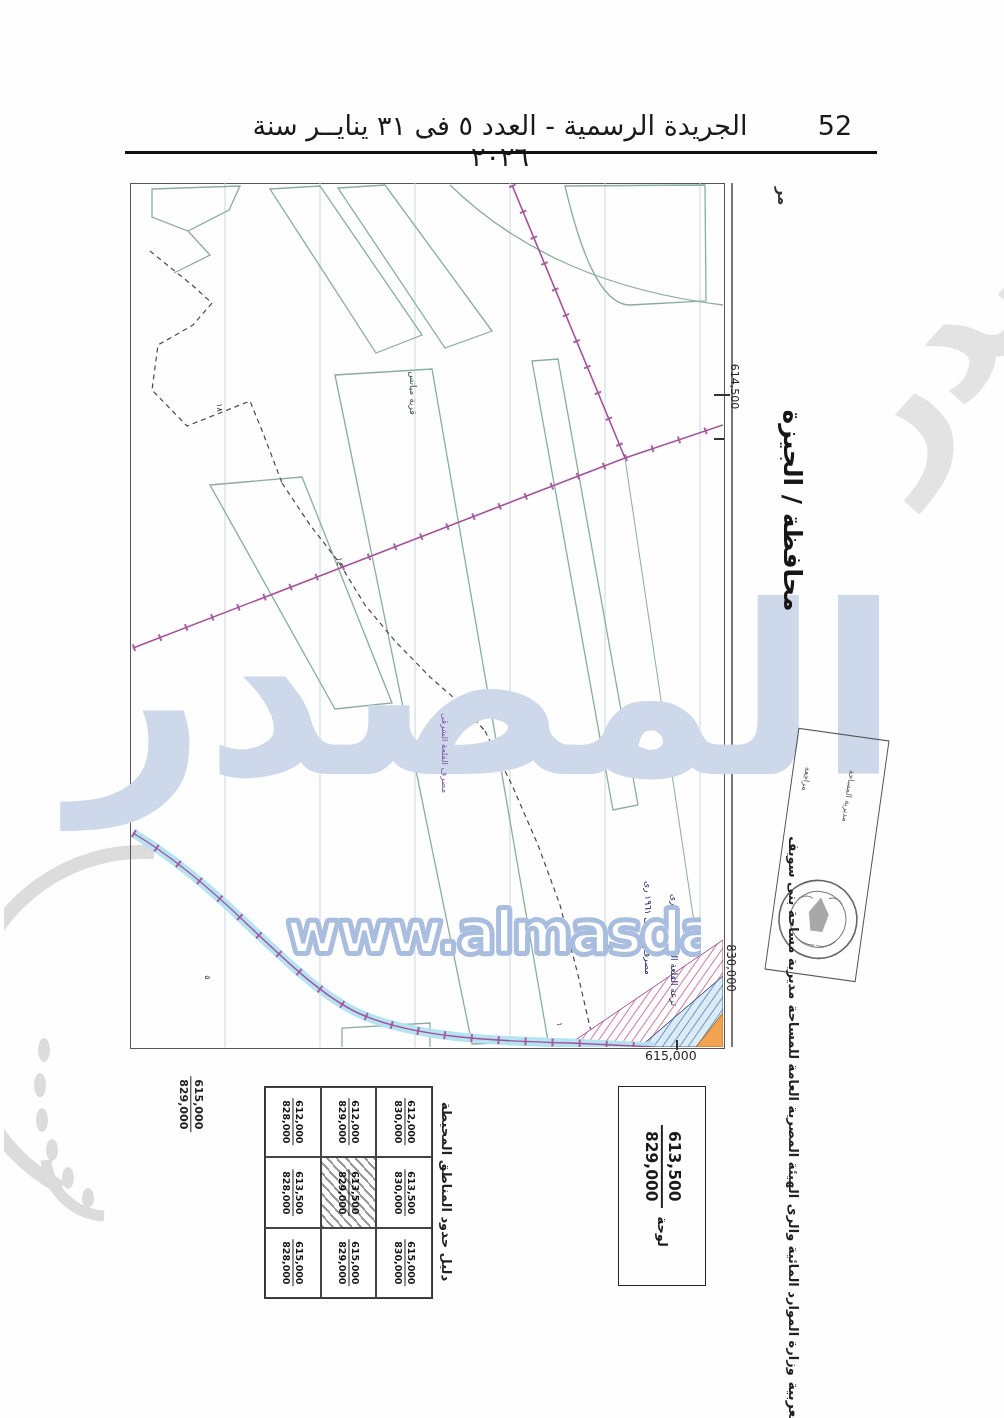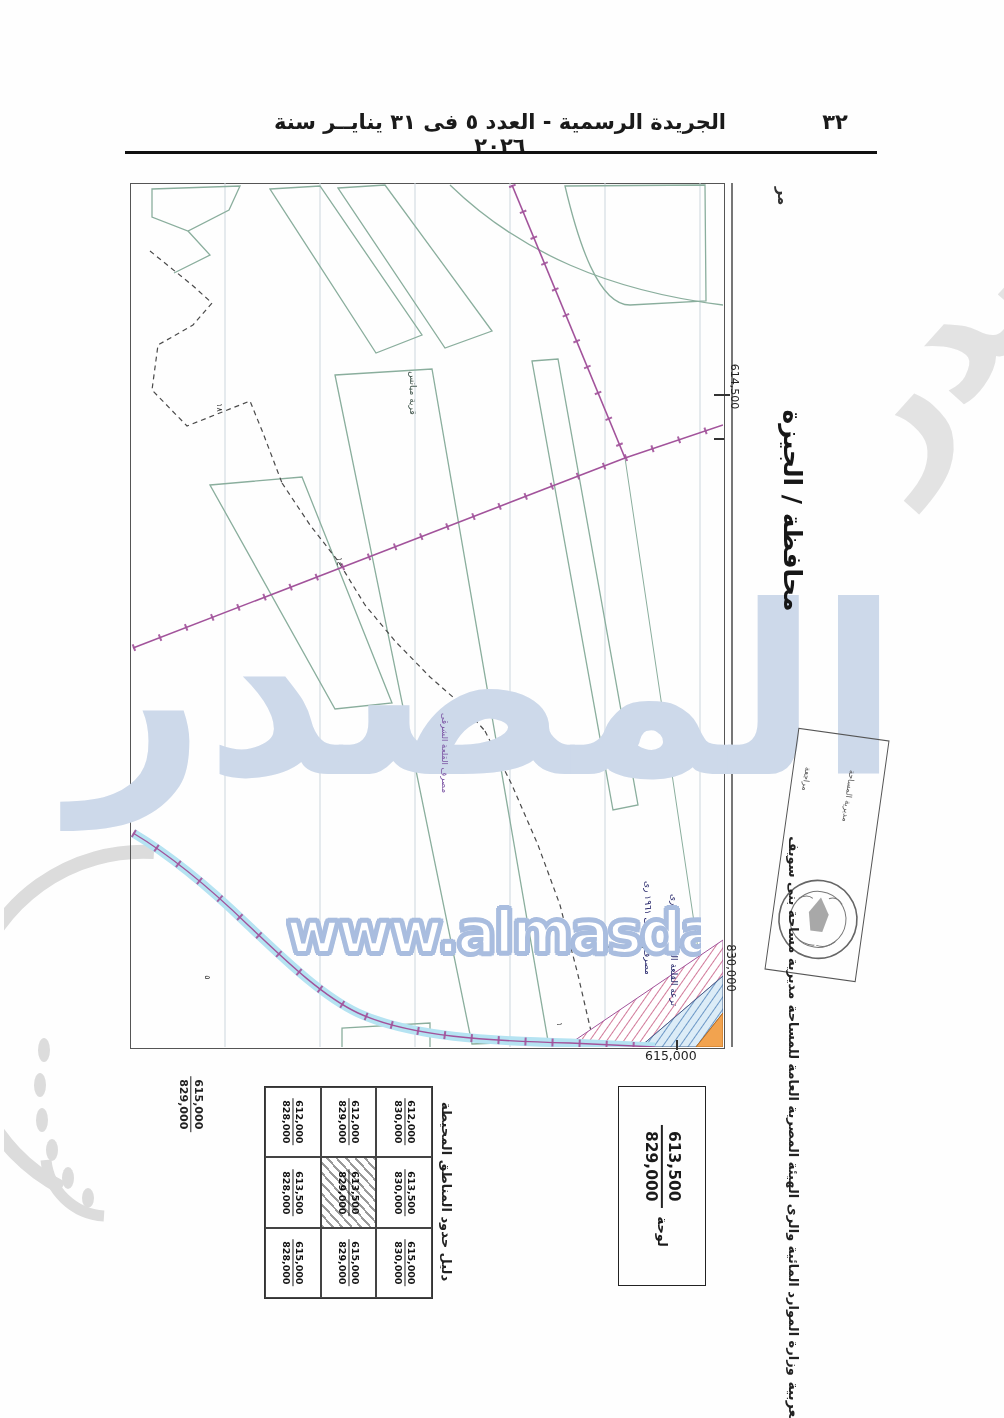--- a/index.html
+++ b/index.html
@@ -7,21 +7,21 @@
         font-family:"DejaVu Sans",sans-serif;color:#1a1a1a;}
   .abs{position:absolute;}
   
   .vtext{position:absolute;display:flex;align-items:center;justify-content:center;}
   .vtext>span{transform:rotate(90deg);white-space:nowrap;display:block;}
   
   .vfrac{position:absolute;display:flex;align-items:center;justify-content:center;}
   .vfrac .in{transform:rotate(90deg);display:flex;flex-direction:column;align-items:center;line-height:1.25;}
   .vfrac .num{border-bottom:1.4px solid #222;padding:0 3px;}
   .vfrac .den{padding:0 3px;}
-  .hdr-title{font-weight:bold;font-size:21px;letter-spacing:0;}
+  .hdr-title{font-weight:normal;font-size:27px;letter-spacing:0;}
   .grid-box{display:grid;grid-template-columns:repeat(3,1fr);grid-template-rows:repeat(3,1fr);
             border:1.6px solid #333;background:#fff;}
   .gcell{border:0.8px solid #444;display:flex;align-items:center;justify-content:center;overflow:visible;}
   .gcell .in{transform:rotate(90deg);display:flex;flex-direction:column;align-items:center;
              font-size:9.5px;font-weight:bold;line-height:1.3;color:#111;}
   .gcell .num{border-bottom:1.2px solid #222;padding:0 2px;}
   .gcell.hatched{background:repeating-linear-gradient(48deg,#9a9a9a 0 2px,transparent 2px 7px);}
   .sheet-in{transform:rotate(90deg);display:flex;flex-direction:row;align-items:center;gap:9px;
             white-space:nowrap;direction:rtl;}
   .sheet-frac{display:flex;flex-direction:column;align-items:center;font-size:15.5px;font-weight:bold;line-height:1.35;}
@@ -48,21 +48,21 @@
       <ellipse cx="40" cy="210" rx="6" ry="12"></ellipse>
         <ellipse cx="36" cy="245" rx="6" ry="12"></ellipse>
       <ellipse cx="38" cy="280" rx="6" ry="12"></ellipse>
         <ellipse cx="48" cy="310" rx="6" ry="11"></ellipse>
       <ellipse cx="64" cy="338" rx="6" ry="11"></ellipse>
         <ellipse cx="84" cy="358" rx="6" ry="10"></ellipse>
     </g>
   </svg>
 
   <div class="abs hdr-title" style="left:250px;top:110px;width:500px;text-align:center;direction:rtl;z-index:6;">الجريدة الرسمية - العدد ٥ فى ٣١ ينايــر سنة ٢٠٢٦</div>
-  <div class="abs hdr-title" style="left:810px;top:110px;width:50px;text-align:center;z-index:6;">٣٢</div>
+  <div class="abs hdr-title" style="left:810px;top:110px;width:50px;text-align:center;z-index:6;">52</div>
   <div class="abs" style="left:125px;top:151px;width:752px;height:3px;background:#111;z-index:6;"></div>
 
   <div class="abs" style="left:130px;top:183px;width:593px;height:864px;border:1.2px solid #555;z-index:2;"></div>
   <div class="abs" style="left:731px;top:183px;width:1.5px;height:864px;background:#777;z-index:2;"></div>
 
   <svg class="abs" style="left:130px;top:183px;z-index:2;" width="593" height="864" viewBox="0 0 593 864">
     <defs>
       <pattern id="hp" width="7" height="7" patternUnits="userSpaceOnUse" patternTransform="rotate(35)">
         <rect width="7" height="7" fill="#ffffff"></rect>
         <line x1="0" y1="0" x2="0" y2="7" stroke="#d27a9a" stroke-width="2"></line>

